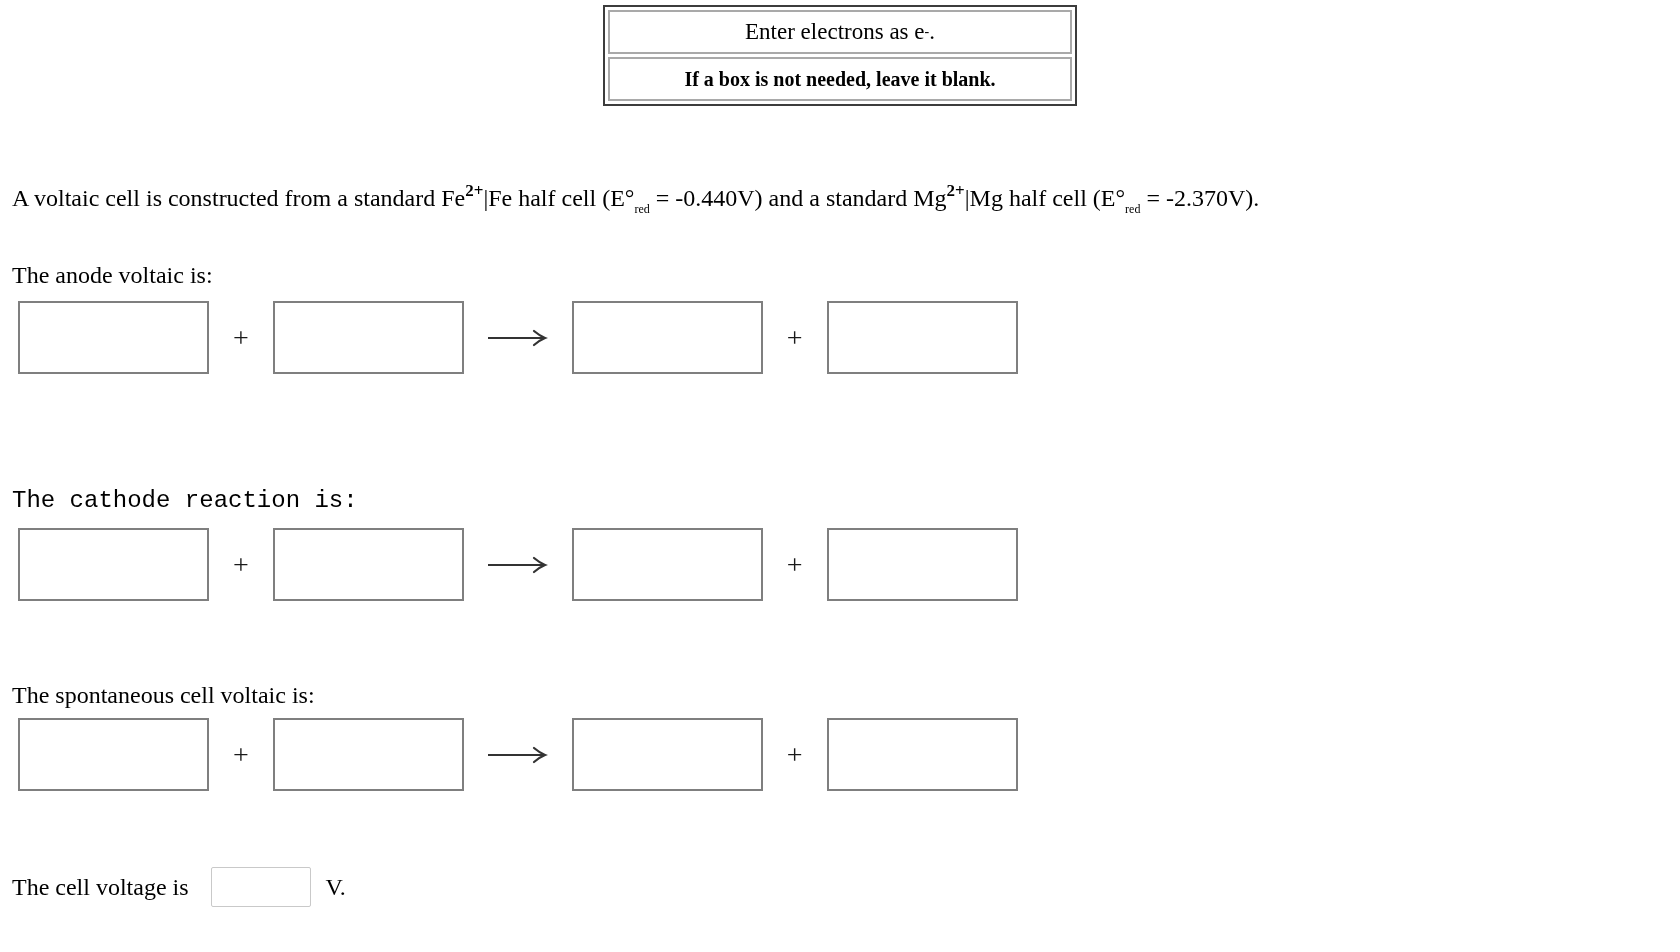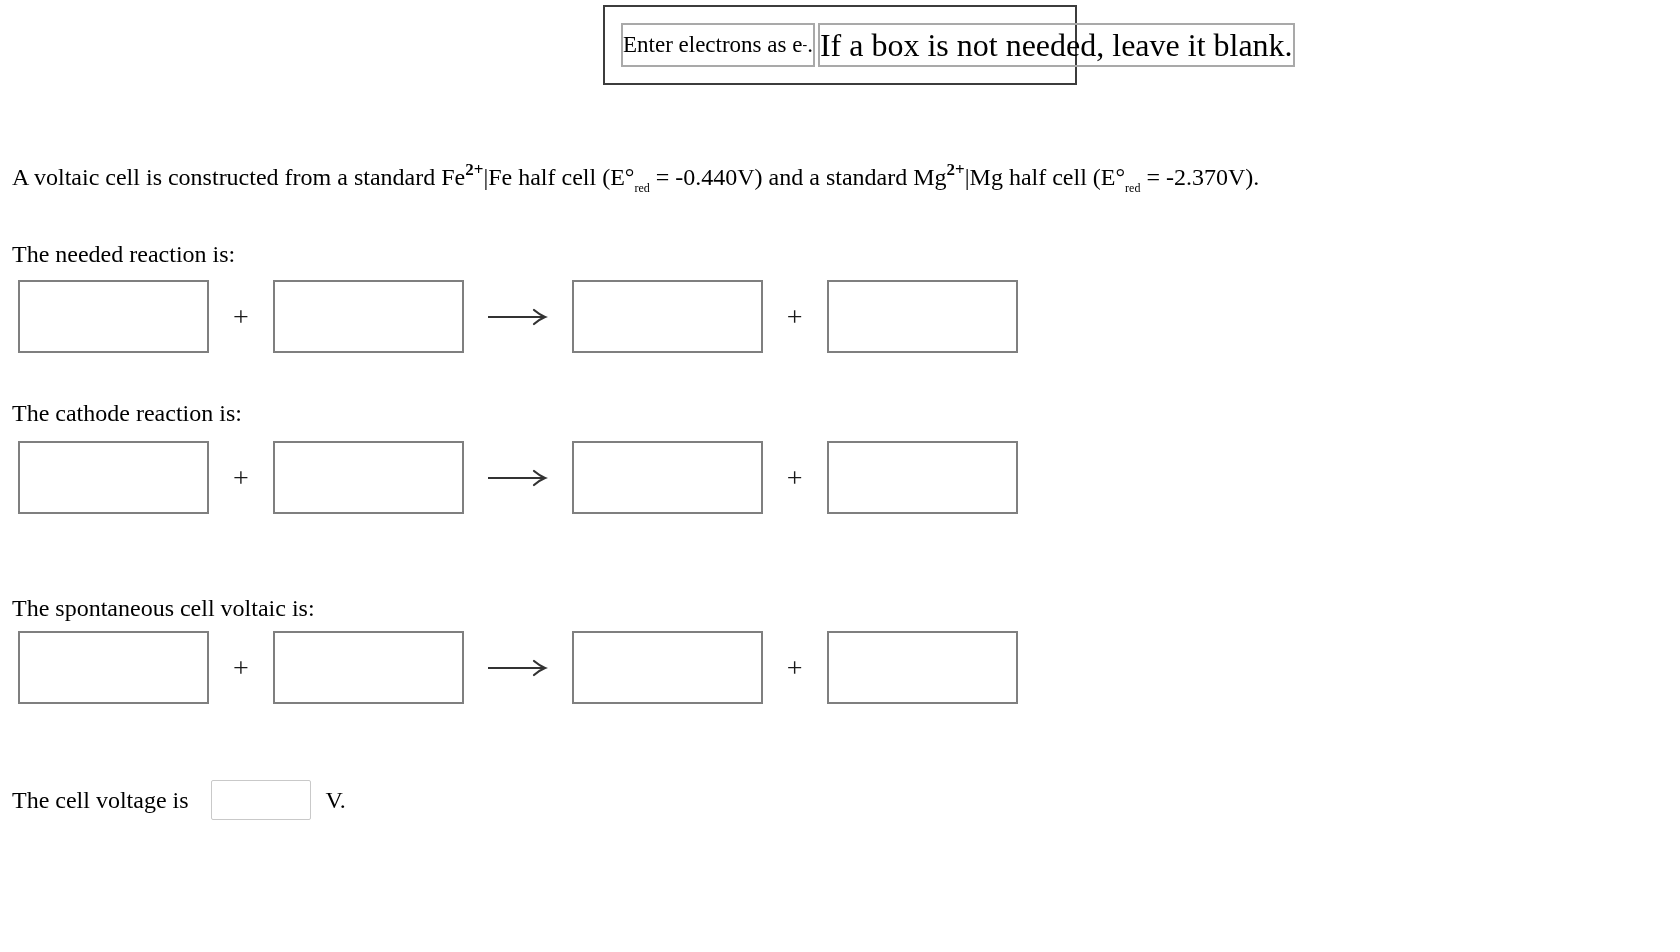--- a/index.html
+++ b/index.html
@@ -9,58 +9,58 @@
     color: #000;
     position: relative;
     overflow: hidden;
   }
 
   
   .instructions {
     width: 474px;
     margin: 5px auto 0;
     border: 2px solid #3c3c3c;
-    padding: 16px;
+    padding: 3px;
     display: flex;
-    flex-direction: row;
+    flex-direction: column;
     gap: 3px;
     background: #fff;
   }
   .inst-cell {
     border: 2px solid #a9a9a9;
     height: 44px;
     display: flex;
     align-items: center;
     justify-content: center;
     font-size: 23px;
     white-space: nowrap;
   }
   .inst-cell.bold { font-weight: 700; font-size: 22px; }
-  .inst-cell.row3 { font-size: 32px; }
+  .inst-cell.row3 { font-size: 20px; font-weight: bold; }
   .inst-cell sup { font-size: 14px; vertical-align: 8px; line-height: 0; }
 
   
   .paragraph {
     margin: 78px 0 0 12px;
     font-size: 24px;
     line-height: 29px;
     white-space: nowrap;
   }
   .b { font-weight: 400; }
   sup.chem { font-weight: 700; font-size: 17px; vertical-align: 10px; line-height: 0; }
   sub.red { font-size: 12px; vertical-align: -7px; line-height: 0; }
 
   
   .section-label {
     margin-left: 12px;
     font-size: 24px;
     line-height: 29px;
   }
   .lbl-anode { margin-top: 48px; }
-  .lbl-cathode { margin-top: 46px; }
+  .lbl-cathode { margin-top: 112px; font-family: Liberation Mono, monospace; }
   .lbl-spont { margin-top: 80px; }
 
   
   .rxn-row {
     display: flex;
     align-items: center;
     margin-left: 18px;
     height: 73px;
   }
   .row-anode { margin-top: 11px; }
@@ -119,21 +119,21 @@
       <sup>-</sup>
       <span>.</span>
     </div>
   <div class="inst-cell row3">If a box is not needed, leave it blank.</div>
 </div>
 
 <div class="paragraph">
   <span>A voltaic cell is constructed from a standard </span><span class="b">Fe</span><sup class="chem">2+</sup><span class="b">|Fe</span><span> half cell (E°</span><sub class="red">red</sub><span> = </span><span class="b">-0.440V</span><span>) and a standard </span><span class="b">Mg</span><sup class="chem">2+</sup><span class="b">|Mg</span><span> half cell (E°</span><sub class="red">red</sub><span> = </span><span class="b">-2.370V</span><span>).</span>
 </div>
 
-<div class="section-label lbl-anode">The needed reaction is:</div>
+<div class="section-label lbl-anode">The anode voltaic is:</div>
 <div class="rxn-row row-anode">
   <input class="rbox" type="text" value="" style="">
   <span class="plus">+</span>
   <input class="rbox" type="text" value="" style="">
   <span class="arrow-wrap">
     <svg width="62" height="18" viewBox="0 0 62 18">
         <line x1="1" y1="9" x2="56" y2="9" stroke="#333" stroke-width="2.2"></line>
         <path d="M47 2 Q53 7 58 9 Q53 11 47 16" fill="none" stroke="#333" stroke-width="2.2" stroke-linecap="round"></path>
       </svg>
   </span>

